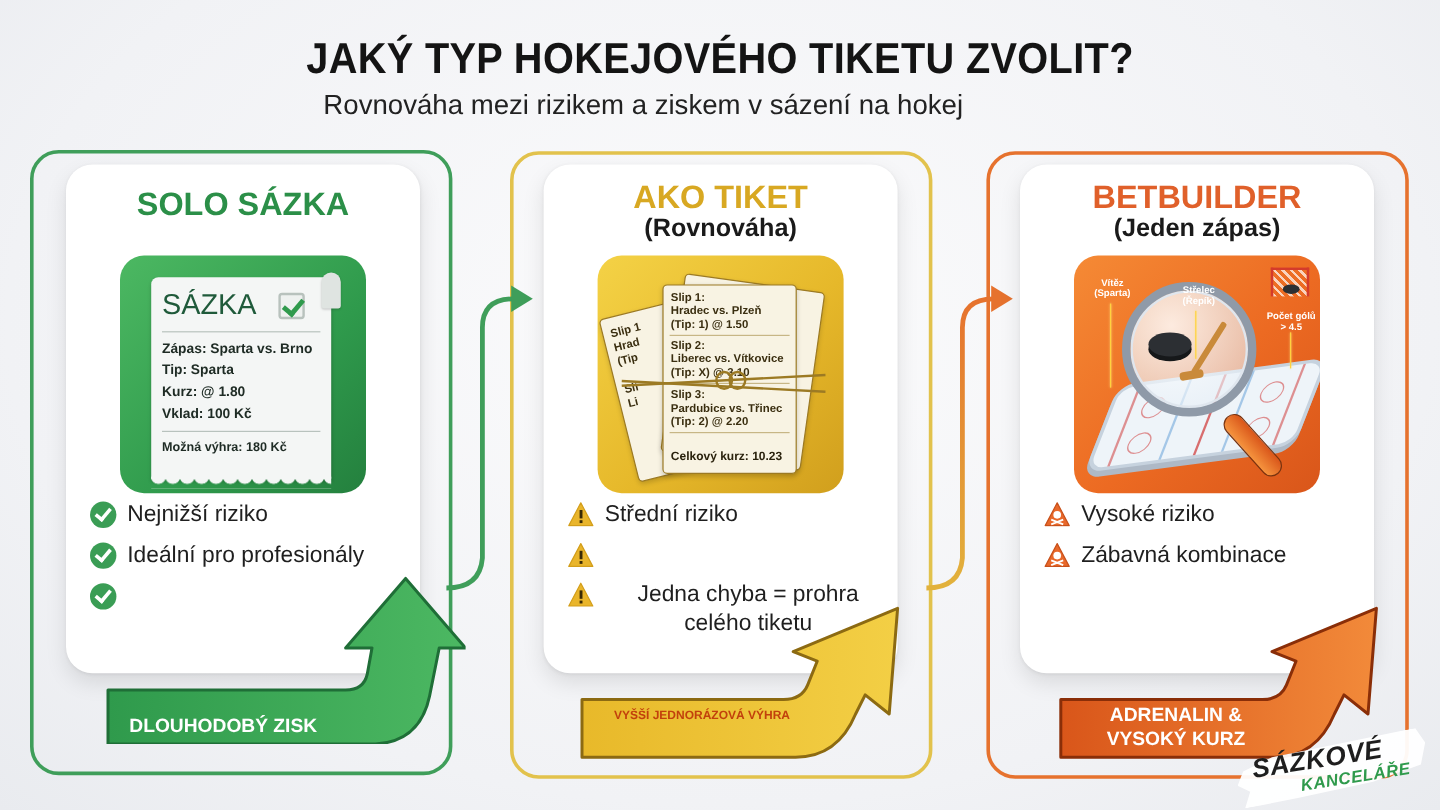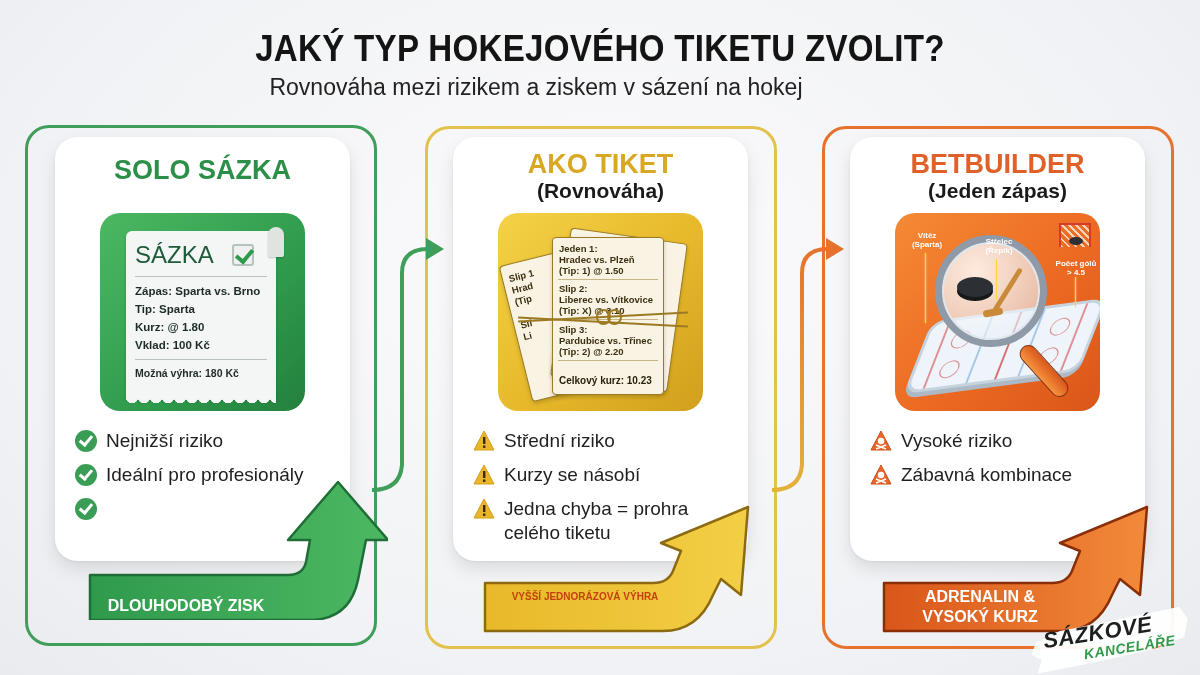--- a/index.html
+++ b/index.html
@@ -126,21 +126,21 @@
   }
   .puck { position: absolute; left: 62px; top: 64px; width: 36px; height: 20px; border-radius: 50%; background: #2c2f33; box-shadow: 0 4px 0 #16181a; }
   .stick { position: absolute; left: 110px; top: 52px; width: 5px; height: 50px; background: #c98a3a; transform: rotate(32deg); border-radius: 2px; }
   .stick-blade { position: absolute; left: 88px; top: 96px; width: 20px; height: 7px; background: #c98a3a; border-radius: 3px; transform: rotate(-10deg); }
   .net { position: absolute; left: 164px; top: 10px; width: 32px; height: 24px; border: 2px solid #d43b2b; border-bottom: none; background: repeating-linear-gradient(45deg, rgba(255,255,255,0.7) 0 2px, transparent 2px 5px); }
   .netpuck { position: absolute; left: 174px; top: 24px; width: 14px; height: 8px; border-radius: 50%; background: #2c2f33; }
   .blabel { position: absolute; font-size: 8px; font-weight: 700; color: #fff; text-align: center; line-height: 9px; }
   .bline { position: absolute; width: 1px; background: #ffd23e; box-shadow: 0 0 2px #ffe680; }
 
   
-  .bullets { position: absolute; left: 20px; top: 292px; width: 270px; }
+  .bullets { position: absolute; left: 20px; top: 280px; width: 270px; text-align: center; }
   .bullet { display: flex; align-items: flex-start; font-size: 19px; color: #1f1f1f; line-height: 24px; margin-bottom: 10px; }
   .bullet .ic { flex: 0 0 22px; height: 22px; margin-right: 9px; margin-top: 1px; position: relative; }
   .ic.check { background: #3a9d55; border-radius: 50%; }
   .ic.check::after { content: ""; position: absolute; left: 7px; top: 3px; width: 5px; height: 10px; border-right: 3px solid #fff; border-bottom: 3px solid #fff; transform: rotate(40deg); }
 
   
   .arrow-svg { position: absolute; }
   .arrow-label {
     position: absolute; color: #fff; font-weight: 700; text-align: center; line-height: 20px;
   }
@@ -222,21 +222,21 @@
   <div class="illus yellow">
     <div class="slip back1">
       <div class="s-txt" style="top:8px">Slip 1</div>
       <div class="s-txt" style="top:20px">Hrad</div>
       <div class="s-txt" style="top:32px">(Tip</div>
       <div class="s-txt" style="top:56px">Sli</div>
       <div class="s-txt" style="top:68px">Li</div>
     </div>
     <div class="slip back2"></div>
     <div class="slip main">
-      <div class="s-txt" style="top:5px">Jeden 1:</div>
+      <div class="s-txt" style="top:5px">Slip 1:</div>
       <div class="s-txt" style="top:16px">Hradec vs. Plzeň</div>
       <div class="s-txt" style="top:27px">(Tip: 1) @ 1.50</div>
       <div class="s-line" style="top:41px"></div>
       <div class="s-txt" style="top:45px">Slip 2:</div>
       <div class="s-txt" style="top:56px">Liberec vs. Vítkovice</div>
       <div class="s-txt" style="top:67px">(Tip: X) @ 3.10</div>
       <div class="s-line" style="top:81px"></div>
       <div class="s-txt" style="top:86px">Slip 3:</div>
       <div class="s-txt" style="top:97px">Pardubice vs. Třinec</div>
       <div class="s-txt" style="top:108px">(Tip: 2) @ 2.20</div>
@@ -255,21 +255,20 @@
             <rect x="10" y="15.5" width="2.4" height="2.4" fill="#3a2a05"></rect>
           </svg></span>
         <span>Střední riziko</span>
       </div>
     <div class="bullet">
         <span class="ic"><svg width="22" height="21" viewBox="0 0 22 21">
             <path d="M11 1 L21 20 L1 20 Z" fill="#e9b52b" stroke="#d39e1a" stroke-width="1" stroke-linejoin="round"></path>
             <rect x="10" y="7" width="2.4" height="7" fill="#3a2a05"></rect>
             <rect x="10" y="15.5" width="2.4" height="2.4" fill="#3a2a05"></rect>
           </svg></span>
-        <span>Kurzy se násobí</span>
       </div>
     <div class="bullet">
         <span class="ic"><svg width="22" height="21" viewBox="0 0 22 21">
             <path d="M11 1 L21 20 L1 20 Z" fill="#e9b52b" stroke="#d39e1a" stroke-width="1" stroke-linejoin="round"></path>
             <rect x="10" y="7" width="2.4" height="7" fill="#3a2a05"></rect>
             <rect x="10" y="15.5" width="2.4" height="2.4" fill="#3a2a05"></rect>
           </svg></span>
         <span>Jedna chyba = prohra celého tiketu</span>
       </div>
   </div>

